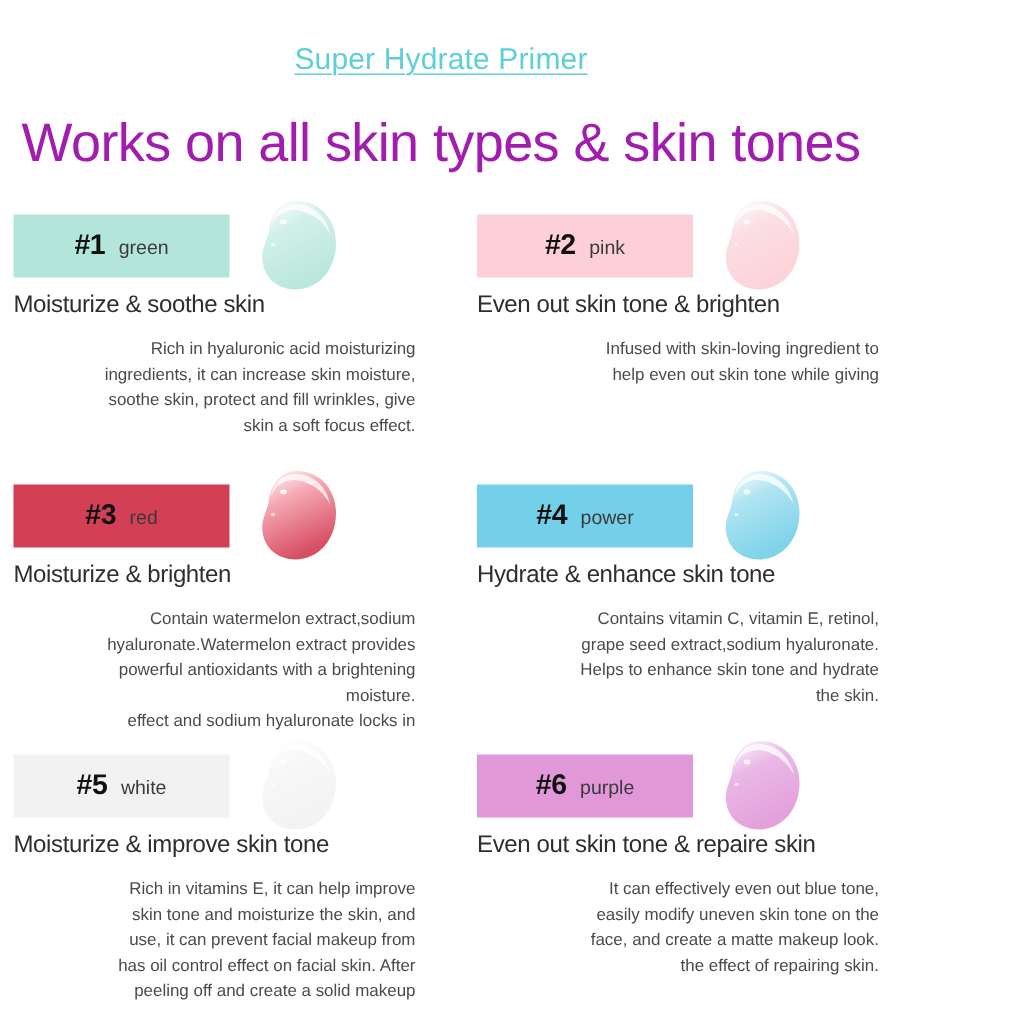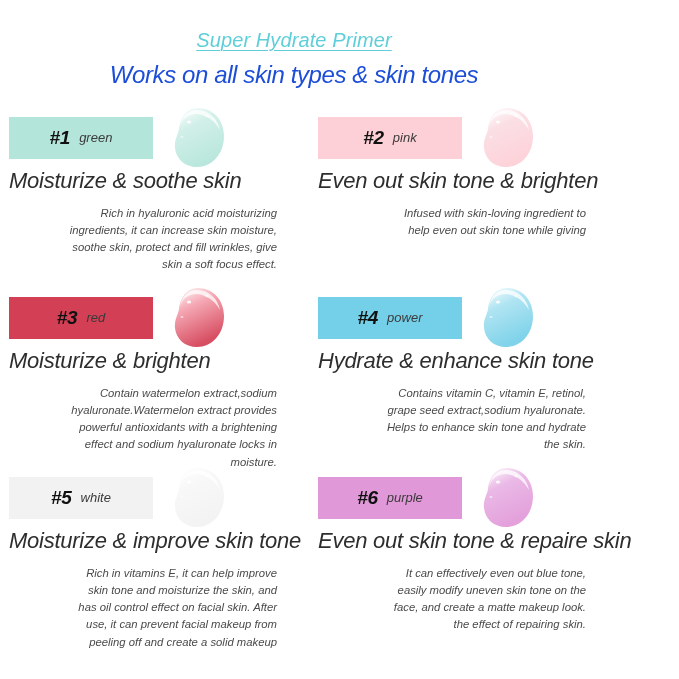--- a/index.html
+++ b/index.html
@@ -11,42 +11,41 @@
     height: 679px;
     background: #ffffff;
     font-family: "Liberation Sans", sans-serif;
     overflow: hidden;
   }
   .page {
     position: relative;
     width: 588px;
     height: 679px;
     box-sizing: border-box;
-    font-style: italic;
   }
 
   
   .header {
     text-align: center;
     padding-top: 28px;
   }
   .brand-title {
     font-size: 20px;
     color: #5ecfd8;
     letter-spacing: 0.1px;
     text-decoration: underline;
     text-underline-offset: 3px;
     text-decoration-thickness: 1px;
     font-weight: 400;
     line-height: 1.2;
   }
   .main-headline {
-    margin-top: 9px;
-    font-size: 24px;
-    color: #1d4ed8;
+    margin-top: 22px;
+    font-size: 36px;
+    color: #a21caf;
     font-weight: 400;
     letter-spacing: -0.4px;
     line-height: 1.15;
   }
 
   
   .grid {
     position: relative;
     margin-top: 22px;
     display: grid;
@@ -97,21 +96,21 @@
     left: 158px;
     top: -4px;
     width: 60px;
     height: 62px;
     pointer-events: none;
   }
 
   
   .card-heading {
     margin-top: 9px;
-    font-size: 22px;
+    font-size: 16px;
     color: #2e2e2e;
     font-weight: 400;
     letter-spacing: -0.25px;
     line-height: 1.2;
     white-space: nowrap;
   }
   .card-body {
     margin-top: 11px;
     font-size: 11.3px;
     color: #4a4a4a;
@@ -207,22 +206,22 @@
               <ellipse cx="22" cy="15" rx="2.2" ry="1.6" fill="#ffffff" opacity="0.85"></ellipse>
               <ellipse cx="40" cy="9" rx="1.6" ry="1.2" fill="#ffffff" opacity="0.7"></ellipse>
               <ellipse cx="15" cy="30" rx="1.5" ry="1.1" fill="#ffffff" opacity="0.6"></ellipse>
             </svg></span>
         </div>
         <div class="card-heading">Moisturize &amp; brighten</div>
         <div class="card-body">
           <span class="ln">Contain watermelon extract,sodium</span>
           <span class="ln">hyaluronate.Watermelon extract provides</span>
           <span class="ln">powerful antioxidants with a brightening</span>
+          <span class="ln">moisture.</span>
           <span class="ln">effect and sodium hyaluronate locks in</span>
-          <span class="ln">moisture.</span>
         </div>
       </div>
       <div class="card">
         <div class="swatch-row">
           <div class="color-bar" style="background: rgb(116, 207, 232);">
             <span class="bar-num">#4</span>
             <span class="bar-name">power</span>
           </div>
           <span class="blob"><svg viewBox="0 0 60 62" width="60" height="62" xmlns="http://www.w3.org/2000/svg">
               <defs>
@@ -265,22 +264,22 @@
               <path d="M30 3 C42 3 51 12 53 23 C48 14 40 8 30 7 C21 7 15 12 13 20 C15 9 21 3 30 3 Z" fill="#ffffff" opacity="0.75"></path>
               <ellipse cx="22" cy="15" rx="2.2" ry="1.6" fill="#ffffff" opacity="0.85"></ellipse>
               <ellipse cx="40" cy="9" rx="1.6" ry="1.2" fill="#ffffff" opacity="0.7"></ellipse>
               <ellipse cx="15" cy="30" rx="1.5" ry="1.1" fill="#ffffff" opacity="0.6"></ellipse>
             </svg></span>
         </div>
         <div class="card-heading">Moisturize &amp; improve skin tone</div>
         <div class="card-body">
           <span class="ln">Rich in vitamins E, it can help improve</span>
           <span class="ln">skin tone and moisturize the skin, and</span>
+          <span class="ln">use, it can prevent facial makeup from</span>
           <span class="ln">has oil control effect on facial skin. After</span>
-          <span class="ln">use, it can prevent facial makeup from</span>
           <span class="ln">peeling off and create a solid makeup</span>
         </div>
       </div>
       <div class="card">
         <div class="swatch-row">
           <div class="color-bar" style="background: rgb(225, 152, 216);">
             <span class="bar-num">#6</span>
             <span class="bar-name">purple</span>
           </div>
           <span class="blob"><svg viewBox="0 0 60 62" width="60" height="62" xmlns="http://www.w3.org/2000/svg">

